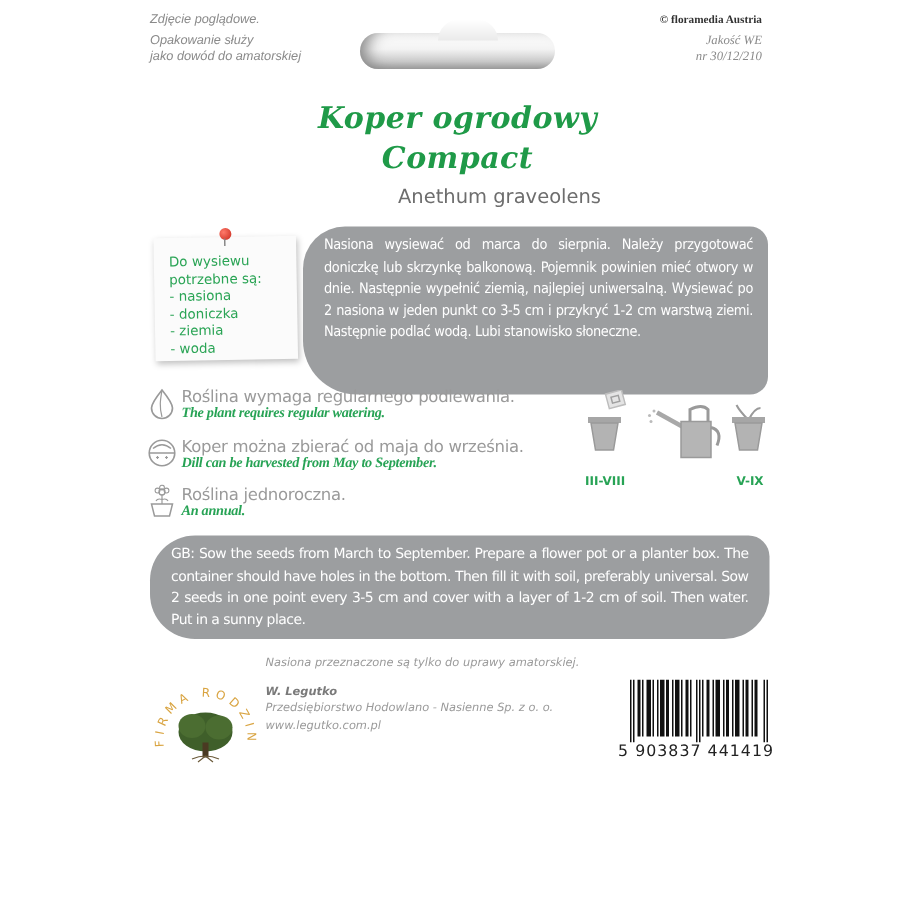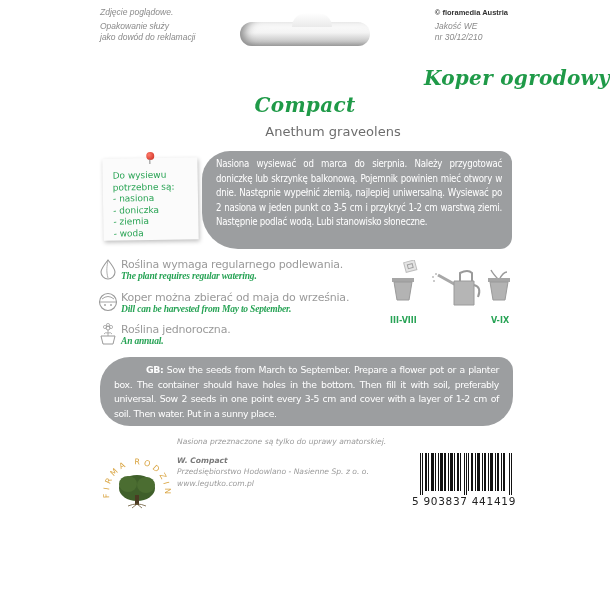--- a/index.html
+++ b/index.html
@@ -8,40 +8,40 @@
       position: relative; overflow: hidden;
       font-family: "DejaVu Sans", sans-serif;
     }
     .abs { position: absolute; }
     .top-left-note {
       left: 100px; top: 7px; font-family: "Liberation Sans", sans-serif;
       font-style: italic; font-size: 8.5px; color: #8a8a8a; line-height: 11px;
     }
     .top-left-note .l1 { margin-bottom: 3px; }
     .top-right-note {
-      right: 102px; top: 7px; text-align: left;
-      font-family: Liberation Sans, sans-serif; font-size: 8.5px; color: #8a8a8a; line-height: 11px;
+      right: 102px; top: 7px; text-align: right;
+      font-family: Liberation Serif, serif; font-size: 8.5px; color: #8a8a8a; line-height: 11px;
     }
     .top-right-note .copy { color: #333; font-style: normal; font-size: 7.5px; font-weight: bold; margin-bottom: 3px;}
     .top-right-note .q { font-style: italic; }
     .hang-hole {
       left: 240px; top: 22px; width: 130px; height: 24px; border-radius: 12px;
       background: linear-gradient(to bottom, #ffffff 0%, #f3f3f3 45%, #c9c9c9 80%, #9e9e9e 100%);
       box-shadow: inset 8px 0 10px -4px #888;
     }
     .hang-hole::before {
       content: ""; position: absolute; left: 52px; top: -9px; width: 40px; height: 14px;
       border-radius: 20px 20px 0 0; background: linear-gradient(to bottom, #fff, #eaeaea);
     }
     .title {
       left: 0; width: 610px; text-align: center;
       font-family: "DejaVu Serif", serif; font-style: italic; font-weight: bold;
       color: #1f9a48; font-size: 20px; letter-spacing: 0.3px;
     }
-    .title.t1 { top: 66px; text-align: right; }
+    .title.t1 { top: 66px; }
     .title.t2 { top: 93px; }
     .latin {
       left: 0; width: 610px; text-align: center; top: 124px;
       font-family: "DejaVu Sans", sans-serif; font-size: 13px; color: #6d6d6d; padding-left: 28px;
     }
     .sticky {
       left: 103px; top: 158px; width: 95px; height: 82px; background: #fbfbfb;
       box-shadow: 1px 2px 4px rgba(0,0,0,0.25); transform: rotate(-1deg);
     }
     .sticky .pin {
@@ -49,21 +49,21 @@
       background: radial-gradient(circle at 35% 35%, #ff7a6a, #c7271b);
     }
     .sticky .pin::after {
       content:""; position:absolute; left: 3px; top: 7px; width: 1px; height: 5px; background:#888;
     }
     .sticky .txt {
       position: absolute; left: 10px; top: 12px; font-size: 9px; line-height: 11.5px;
       color: #2aa455; font-family: "DejaVu Sans", sans-serif;
     }
     .pl-box {
-      left: 202px; top: 151px; width: 310px; height: 98px; background: #9c9ea0;
+      left: 202px; top: 151px; width: 310px; height: 112px; background: #9c9ea0;
       border-radius: 28px 12px 12px 36px;
     }
     .pl-box .txt {
       position: absolute; left: 14px; top: 6px; right: 10px;
       color: #ffffff; font-family: "DejaVu Sans Condensed", "DejaVu Sans", sans-serif;
       font-size: 9.6px; line-height: 14.6px; letter-spacing: -0.25px; text-align: justify;
       font-stretch: condensed;
     }
     .feature { left: 98px; }
     .feature .icon { position: absolute; left: 0; top: 0; width: 20px; height: 22px; }
@@ -81,21 +81,21 @@
     .cal .lbl { position: absolute; font-size: 8px; font-weight: bold; color: #27a355; font-family: "DejaVu Sans", sans-serif; margin-top: 12px; }
     .gb-box {
       left: 100px; top: 357px; width: 413px; height: 69px; background: #9c9ea0;
       border-radius: 30px 14px 30px 30px;
     }
     .gb-box .txt {
       position: absolute; left: 14px; top: 6px; right: 14px;
       color: #ffffff; font-family: "DejaVu Sans", sans-serif;
       font-size: 9.3px; line-height: 14.5px; letter-spacing: -0.35px; text-align: justify;
     }
-    .gb-box .txt b { font-weight: bold; margin-left: 32px; }
+    .gb-box .txt b { font-weight: normal; }
     .amateur {
       left: 177px; top: 437px; font-style: italic; color: #9a9a9a; font-size: 7.6px;
       font-family: "DejaVu Sans", sans-serif;
     }
     .company {
       left: 177px; top: 455px; font-style: italic; color: #9a9a9a; font-size: 7.6px; line-height: 11.3px;
       font-family: "DejaVu Sans", sans-serif;
     }
     .company .name { color: #7a7a7a; font-weight: bold; }
     .logo { left: 98px; top: 450px; width: 78px; height: 78px; }
@@ -105,21 +105,21 @@
       position: absolute; left: 0; top: 42px; width: 104px; font-size: 10.5px; color: #222;
       font-family: "DejaVu Sans", sans-serif; letter-spacing: 0.7px; white-space: nowrap; text-align: right;
     }
   </style>
 </head>
 <body>
 
 <div class="abs top-left-note">
   <div class="l1">Zdjęcie poglądowe.</div>
   <div>Opakowanie służy</div>
-  <div>jako dowód do reklamacji</div>
+  <div>jako dowód do amatorskiej</div>
 </div>
 
 <div class="abs top-right-note">
   <div class="copy">© floramedia Austria</div>
   <div class="q">Jakość WE</div>
   <div class="q">nr 30/12/210</div>
 </div>
 
 <div class="abs hang-hole"></div>
 
@@ -216,21 +216,21 @@
     <textPath href="#arc" startOffset="2%">FIRMA RODZINNA</textPath>
   </text>
   <ellipse cx="39" cy="38" rx="18" ry="13" fill="#3f5f2a"></ellipse>
   <ellipse cx="30" cy="34" rx="9" ry="8" fill="#4b6d31"></ellipse>
   <ellipse cx="48" cy="35" rx="9" ry="8" fill="#4b6d31"></ellipse>
   <rect x="37" y="45" width="4" height="10" fill="#4a3a22"></rect>
   <path d="M30 56 q9 -4 18 0 M34 58 l5 -4 l5 4" stroke="#6b5a3a" stroke-width="0.8" fill="none"></path>
 </svg>
 
 <div class="abs company">
-  <div class="name">W. Compact</div>
+  <div class="name">W. Legutko</div>
   <div>Przedsiębiorstwo Hodowlano - Nasienne Sp. z o. o.</div>
   <div>www.legutko.com.pl</div>
 </div>
 
 <div class="abs barcode">
   <svg class="bars" viewBox="0 0 92 42" preserveAspectRatio="none">
     <g fill="#111">
       <rect x="0" y="0" width="1" height="42"></rect>
         <rect x="2" y="0" width="1" height="42"></rect>
       <rect x="5" y="0" width="2" height="38"></rect>

